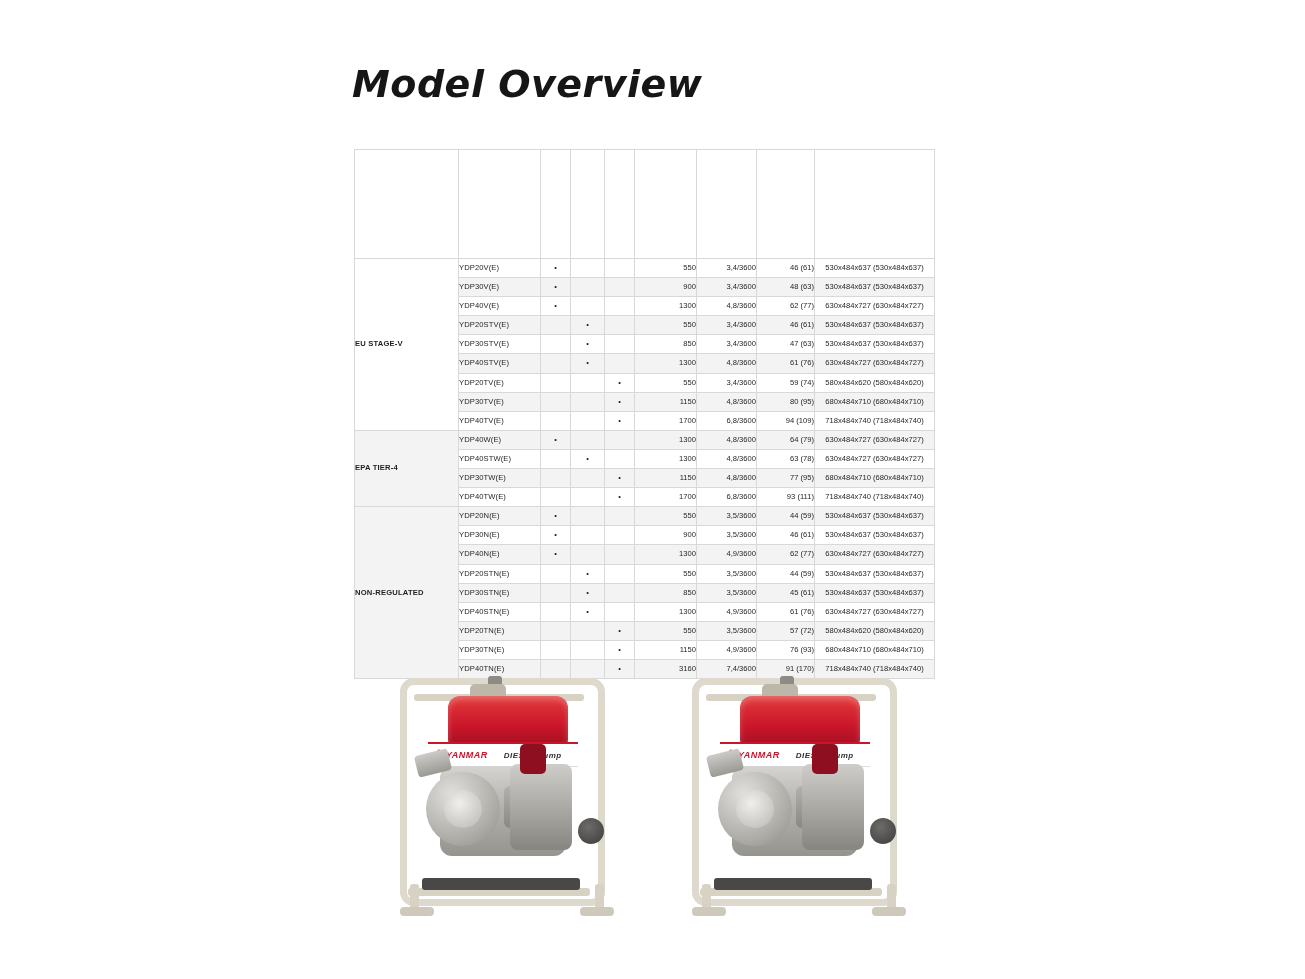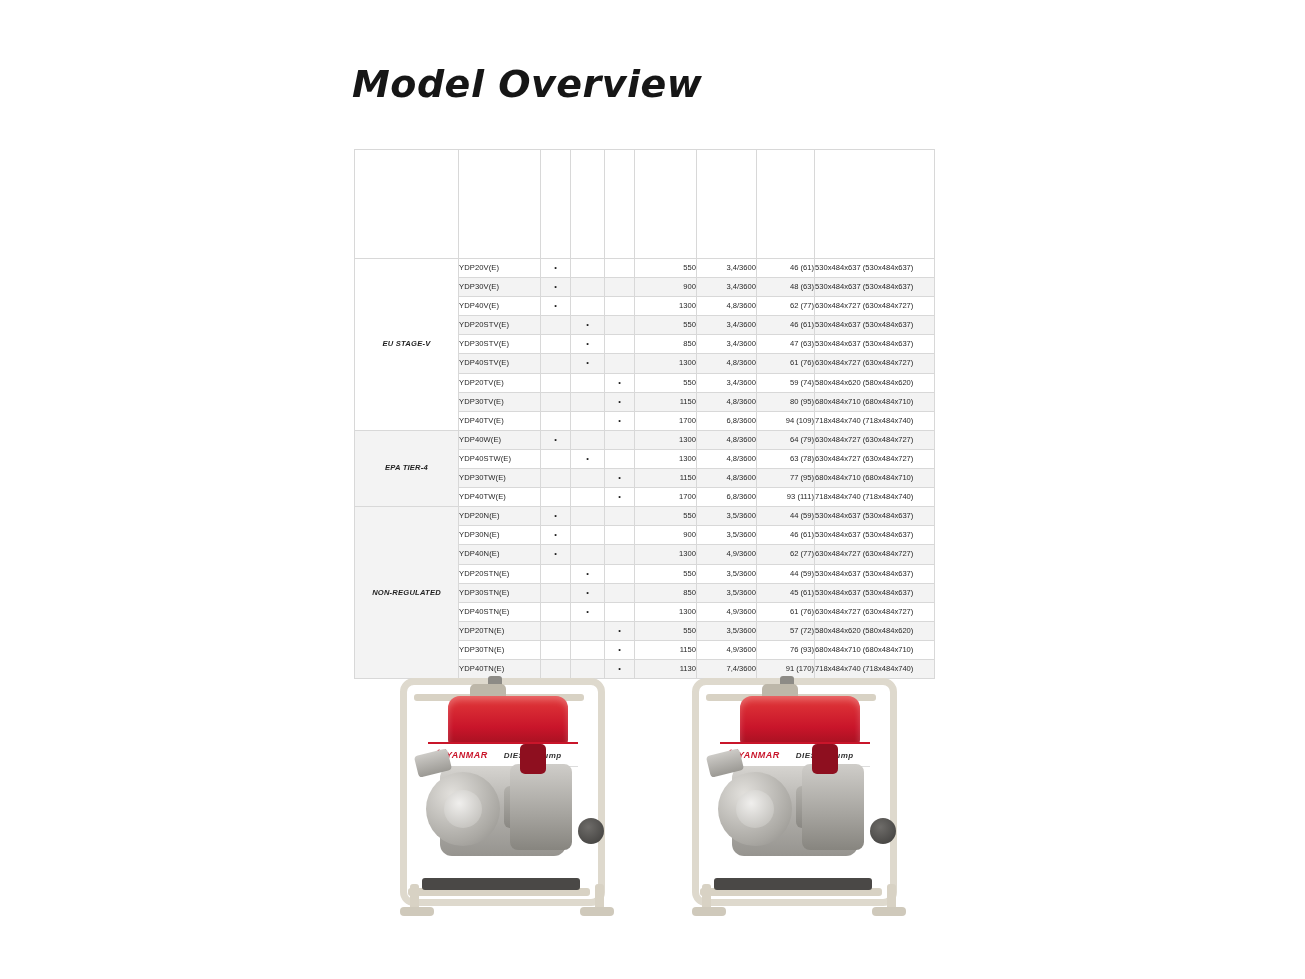--- a/index.html
+++ b/index.html
@@ -83,44 +83,43 @@
   }
 
   
   tbody td {
     height: 18.1px;
     line-height: 18.1px;
   }
   td.group {
     font-size: 7.6px;
     font-weight: bold;
-    text-align: center;
+    text-align: left;
     vertical-align: middle;
     color: #111;
     letter-spacing: 0.2px;
-    font-style: italic;
   }
   td.model {
     padding-left: 6px;
     font-size: 7.6px;
     letter-spacing: 0.1px;
     margin-left: 11px;
   }
   td.dot {
     text-align: center;
     font-size: 9px;
     color: #222;
   }
   td.num {
     text-align: right;
     padding-right: 6px;
     font-size: 7.6px;
   }
   td.dim {
-    text-align: left;
+    text-align: center;
     padding-left: 6px;
     font-size: 7.6px;
   }
   tr.shade td { background: #f3f3f3; }
 
   
   .photos {
     position: absolute;
     left: 354px;
     top: 668px;
@@ -542,21 +541,21 @@
             <td class="num">1150</td>
             <td class="num">4,9/3600</td>
             <td class="num">76 (93)</td>
             <td class="dim">680x484x710 (680x484x710)</td>
           </tr>
           <tr class="shade">
             <td class="model">YDP40TN(E)</td>
             <td class="dot"></td>
             <td class="dot"></td>
             <td class="dot">•</td>
-            <td class="num">1130</td>
+            <td class="num">3160</td>
             <td class="num">7,4/3600</td>
             <td class="num">91 (170)</td>
             <td class="dim">718x484x740 (718x484x740)</td>
           </tr>
         </tbody>
     </table>
   </div>
 
   <div class="photos">
 

